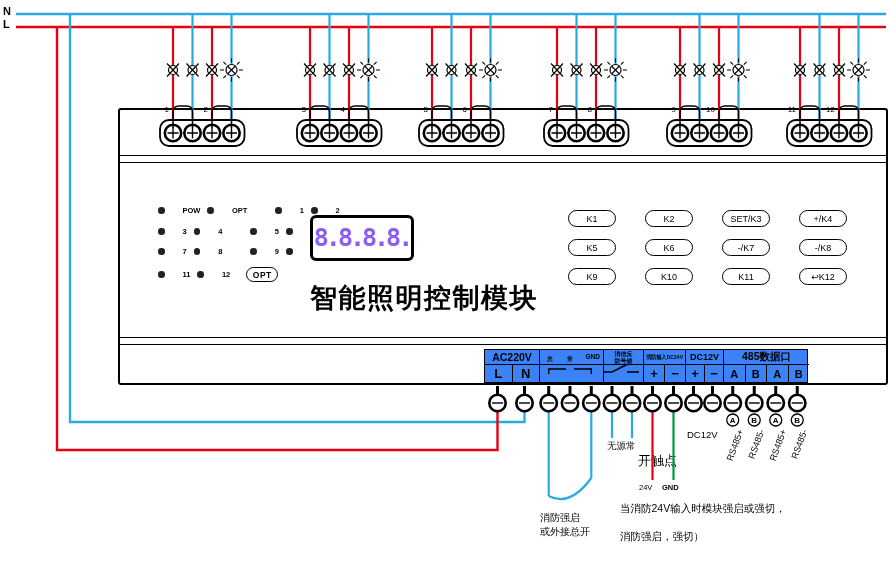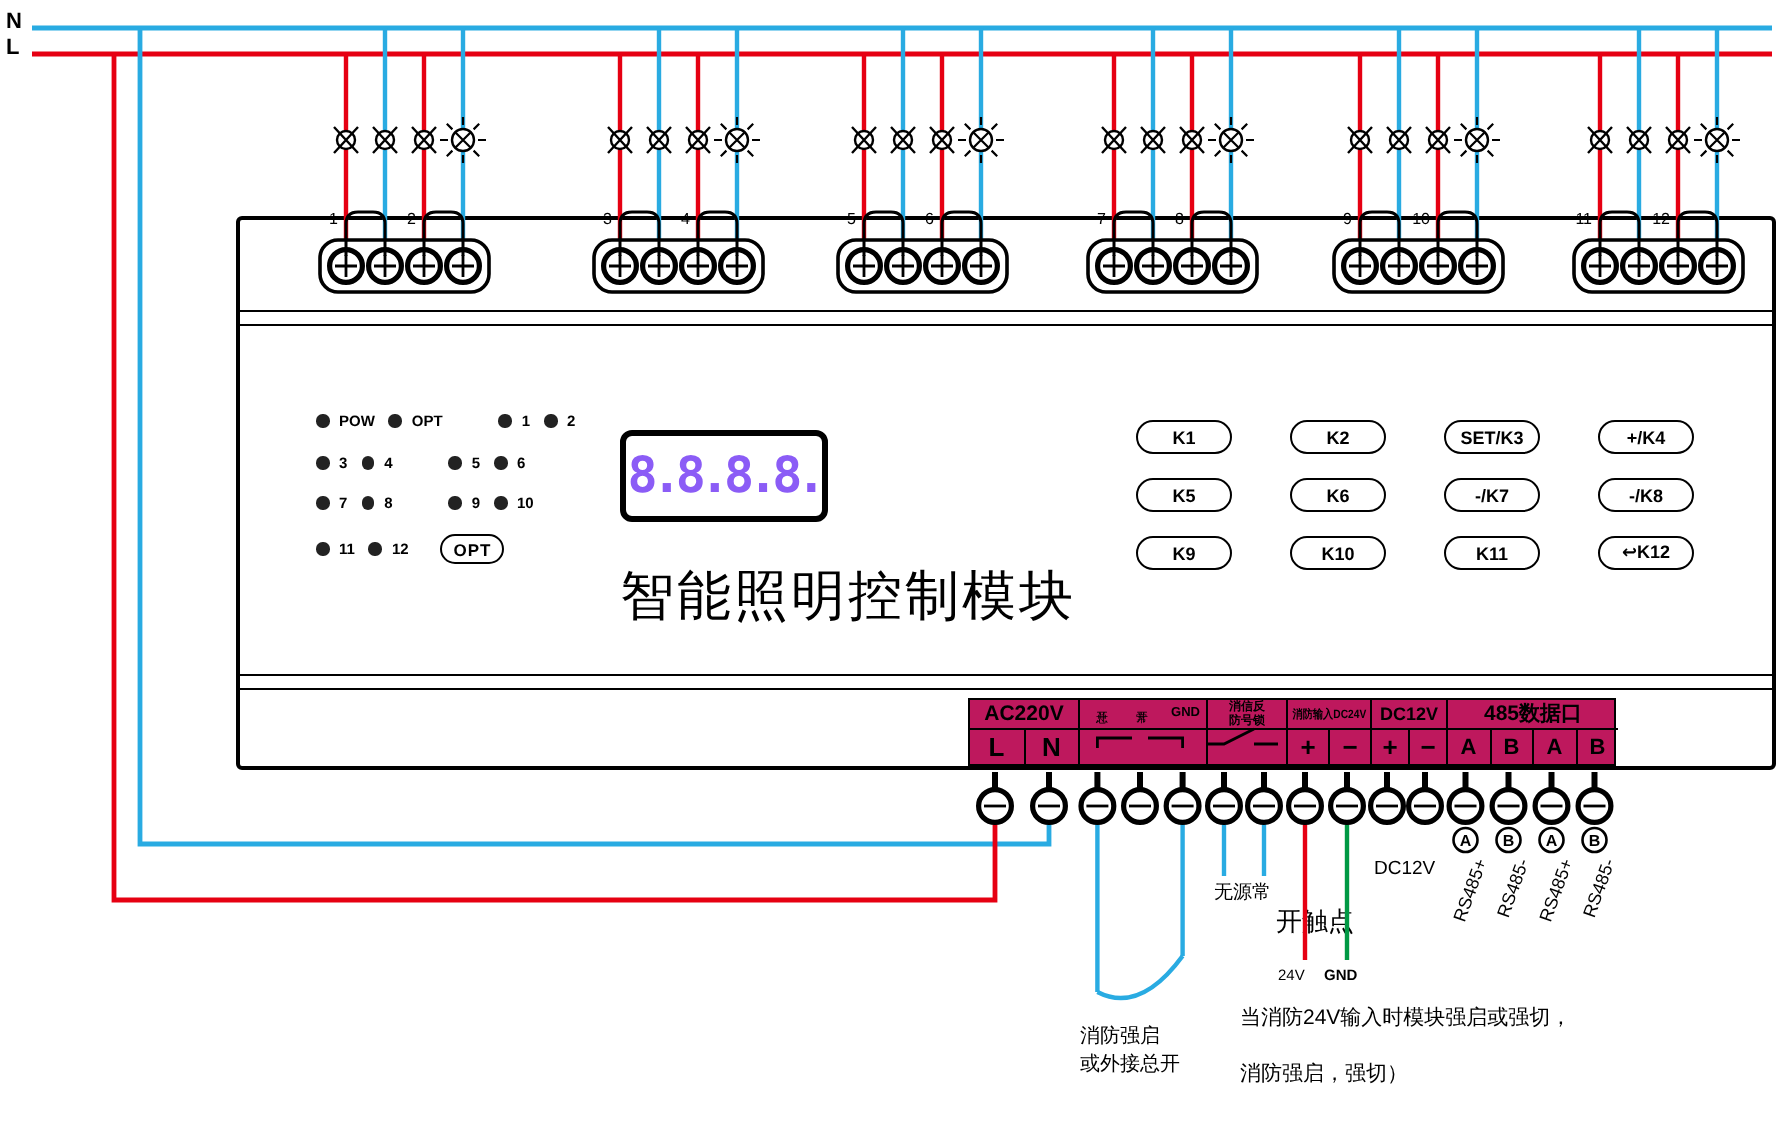--- a/index.html
+++ b/index.html
@@ -5,31 +5,31 @@
   *{box-sizing:border-box;margin:0;padding:0}
   body{margin:0;background:#fff}
   .stage{position:relative;width:892px;height:562px;background:#fff;overflow:hidden;
          font-family:"Liberation Sans","DejaVu Sans",sans-serif;color:#000}
   .buslab{position:absolute;left:3px;font-weight:bold;font-size:11px;line-height:11px}
   .module{position:absolute;left:118px;top:108px;width:770px;height:277px;border:2px solid #000;border-radius:3px;background:transparent}
   .hline{position:absolute;left:119px;width:768px;height:0;border-top:1.5px solid #000}
   svg.wires{position:absolute;left:0;top:0;z-index:6;pointer-events:none}
   .ledpanel{position:absolute;left:158px;top:206px;width:140px;height:80px}
   .ledrow{position:absolute;left:0;display:flex;align-items:center;gap:7px;white-space:nowrap}
-  .led{display:flex;align-items:center;gap:5px}
+  .led{display:flex;align-items:center;gap:18px}
   .dot{width:6.5px;height:6.5px;border-radius:50%;background:#222;display:inline-block}
   .led b{font-size:7.5px}
   .sp{width:14px;height:1px}
   .optbtn{margin-left:9px;width:32px;height:15px;border:1.8px solid #000;border-radius:8px;display:flex;align-items:center;justify-content:center;font-weight:bold;font-size:8.5px;letter-spacing:.5px}
   .display{position:absolute;left:310px;top:215px;width:104px;height:46px;border:3px solid #000;border-radius:6px;display:flex;align-items:center;justify-content:center;background:#fff}
   .digits{font-family:"DejaVu Sans Mono",monospace;font-weight:bold;font-size:25px;letter-spacing:-3px;color:#8b5cf6;transform:translateY(-1px)}
   .keypad{position:absolute;left:568px;top:210px;width:280px;display:flex;flex-wrap:wrap;column-gap:29px;row-gap:12px}
-  .key{width:48px;height:17px;border:1.8px solid #000;border-radius:9px;display:flex;align-items:center;justify-content:center;font-weight:bold;font-size:9px;white-space:nowrap;background:#fff}
-  .title{position:absolute;left:310px;top:280px;font-size:27px;font-weight:400;letter-spacing:1.5px;white-space:nowrap}
-  .strip{position:absolute;left:484px;top:349px;width:324px;height:34px;border:1.6px solid #000;background:#be185d;z-index:2}
+  .key{width:48px;height:17px;border:1.8px solid #000;border-radius:9px;display:flex;align-items:center;justify-content:center;font-weight:normal;font-size:9px;white-space:nowrap;background:#fff}
+  .title{position:absolute;left:310px;top:280px;font-size:27px;font-weight:700;letter-spacing:1.5px;white-space:nowrap}
+  .strip{position:absolute;left:484px;top:349px;width:324px;height:34px;border:1.6px solid #000;background:#3b82f6;z-index:2}
   .sec{position:absolute;top:0;bottom:0}
   .sechead{position:absolute;top:0;left:0;right:0;height:14px;display:flex;align-items:center;justify-content:center;font-weight:bold;font-size:10.5px;white-space:nowrap;overflow:visible}
   .seccells{position:absolute;top:14px;left:0;right:0;bottom:0;border-top:1.3px solid #000;display:flex}
   .cell{flex:1;display:flex;align-items:center;justify-content:center;font-weight:bold;font-size:13px}
   .cell+.cell{border-left:1.2px solid #000}
   .vlab{position:absolute;top:1px;writing-mode:vertical-rl;text-orientation:upright;font-size:6px;line-height:7px}
   .gndlab{position:absolute;right:3px;top:3px;font-size:6.5px;font-weight:bold}
   .il{position:absolute;top:1px;left:0;right:0;text-align:center;font-size:6px;line-height:6.5px;font-weight:bold}
   .f6{font-size:6px;font-weight:bold;transform:scaleX(.85);white-space:nowrap}
   .ann{position:absolute;white-space:nowrap}

